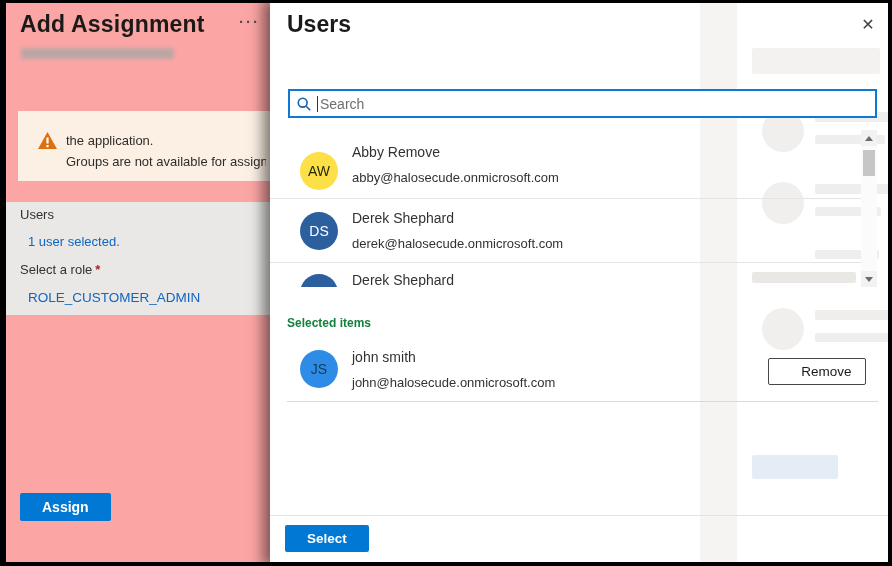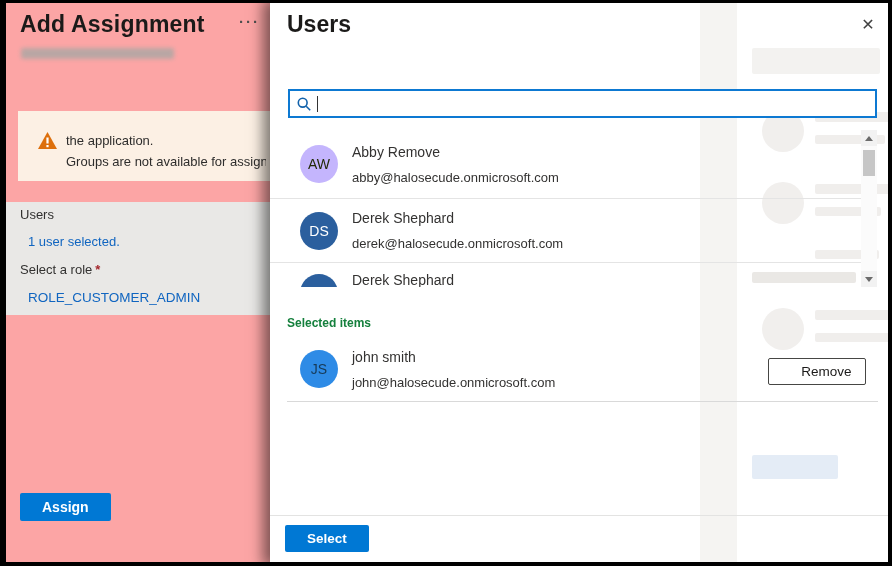--- a/index.html
+++ b/index.html
@@ -115,25 +115,26 @@
 
     <div class="rp-title">Users</div>
     <div class="close-btn"><span>✕</span></div>
 
     <div class="search-wrap">
       <svg width="14" height="14" viewBox="0 0 14 14">
         <circle cx="5.7" cy="5.7" r="4.4" fill="none" stroke="#1262ab" stroke-width="1.6"></circle>
         <line x1="9.2" y1="9.2" x2="13.2" y2="13.2" stroke="#1262ab" stroke-width="1.6"></line>
       </svg>
       <div class="caret"></div>
+      <input class="search-input" type="text" placeholder="Search" style="">
     </div>
 
     <div class="user-list">
       <div class="row b" style="top:0; height:69px;">
-        <div class="avatar" style="top: 15px; background: #c4b5fd; color: rgb(34, 42, 6);">AW</div>
+        <div class="avatar" style="top: 22px; background: #fde047; color: rgb(34, 42, 6);">AW</div>
         <div class="u-name" style="top:14px;">Abby Remove</div>
         <div class="u-mail" style="top:40px;">abby@halosecude.onmicrosoft.com</div>
       </div>
       <div class="row b" style="top:70px; height:63px;">
         <div class="avatar" style="top: 12px; background: rgb(43, 95, 158); color: rgb(255, 255, 255);">DS</div>
         <div class="u-name" style="top:10px;">Derek Shephard</div>
         <div class="u-mail" style="top:36px;">derek@halosecude.onmicrosoft.com</div>
       </div>
       <div class="row" style="top:134px; height:60px;">
         <div class="avatar" style="top: 10px; background: rgb(43, 95, 158); color: rgb(255, 255, 255);">DS</div>

